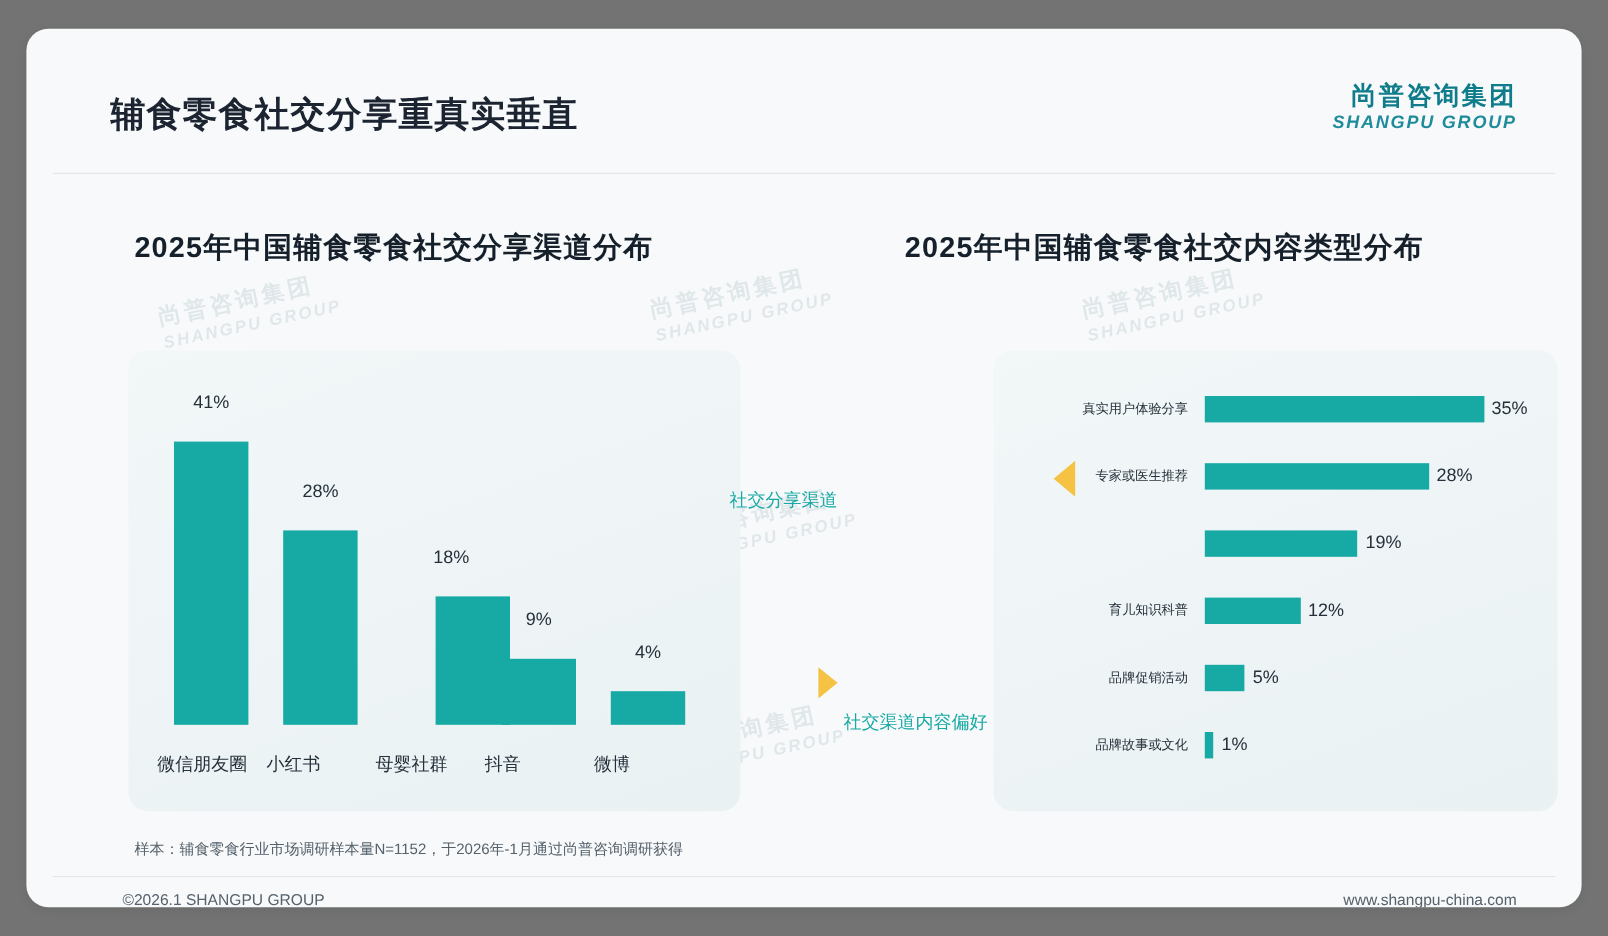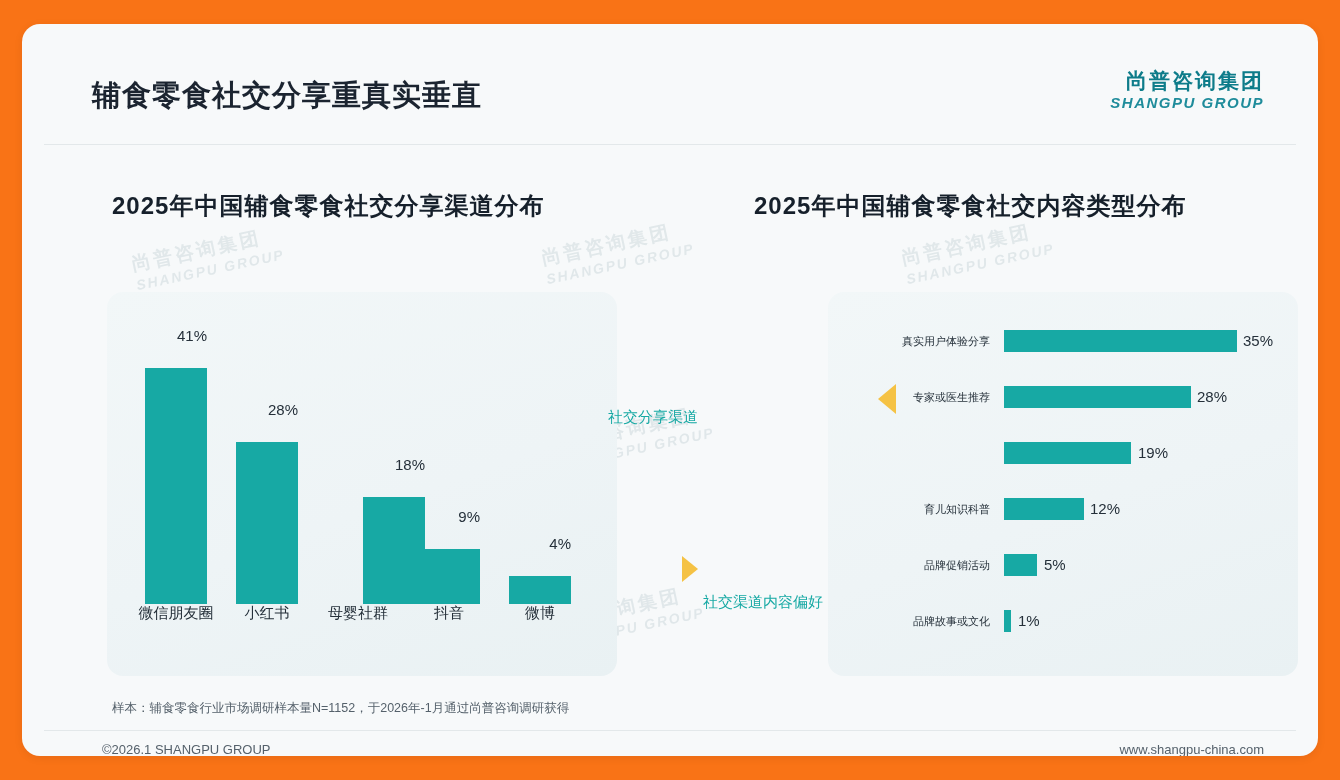--- a/index.html
+++ b/index.html
@@ -5,21 +5,21 @@
   html, body {
     margin: 0;
     padding: 0;
     background: #ffffff;
     font-family: "Liberation Sans", sans-serif;
   }
   .page {
     position: relative;
     width: 1340px;
     height: 780px;
-    background: #f97316;
+    background: #737373;
     overflow: hidden;
   }
   .slide {
     position: absolute;
     left: 22px;
     top: 24px;
     width: 1296px;
     height: 732px;
     background: #f7f9fa;
     border-radius: 18px;
@@ -121,31 +121,31 @@
     width: 62px;
     background: #17a9a4;
     margin: 0 auto;
   }
   .col-val {
     position: absolute;
     width: 100%;
     left: 0;
     font-size: 15px;
     color: #25303a;
-    text-align: right;
+    text-align: center;
   }
   .col-lab {
     position: absolute;
     top: 100%;
     left: -14px;
     width: 90px;
-    margin-top: 0;
+    margin-top: 24px;
     font-size: 15px;
     color: #25303a;
-    text-align: center;
+    text-align: left;
   }
   
   #bar-chart {
     position: absolute;
     left: 806px;
     top: 268px;
     width: 470px;
     height: 384px;
   }
   .bar-row {

